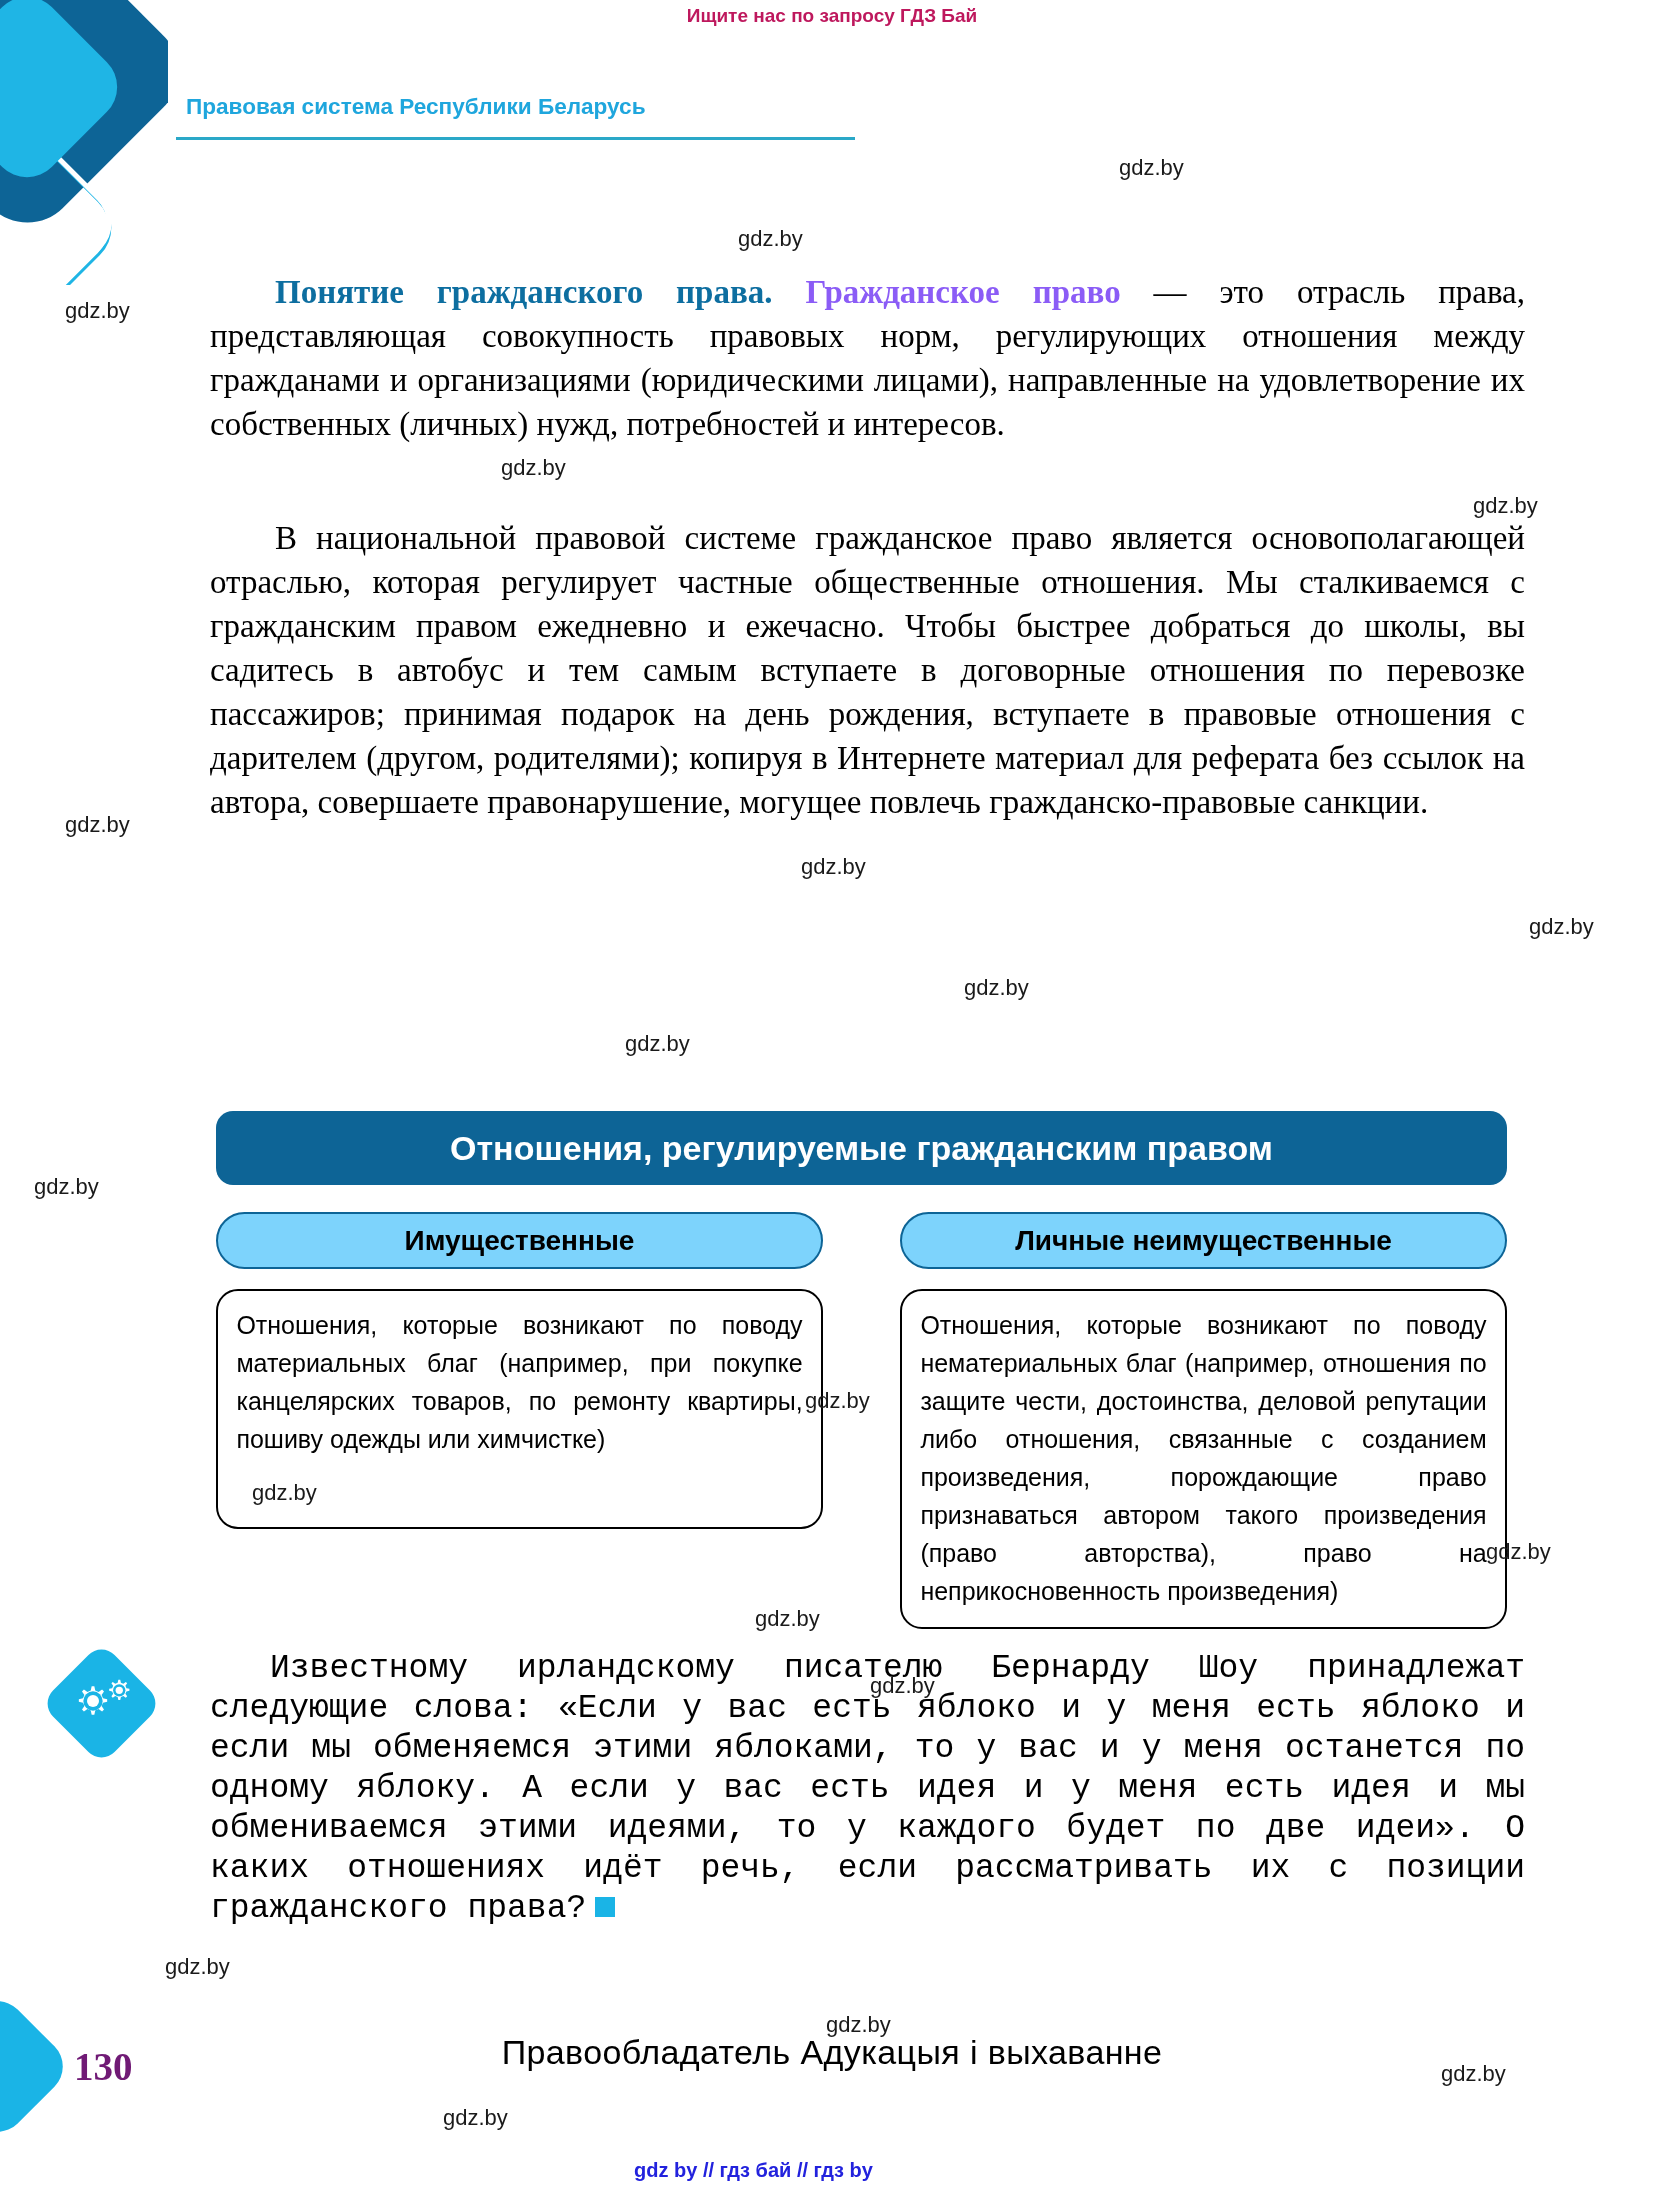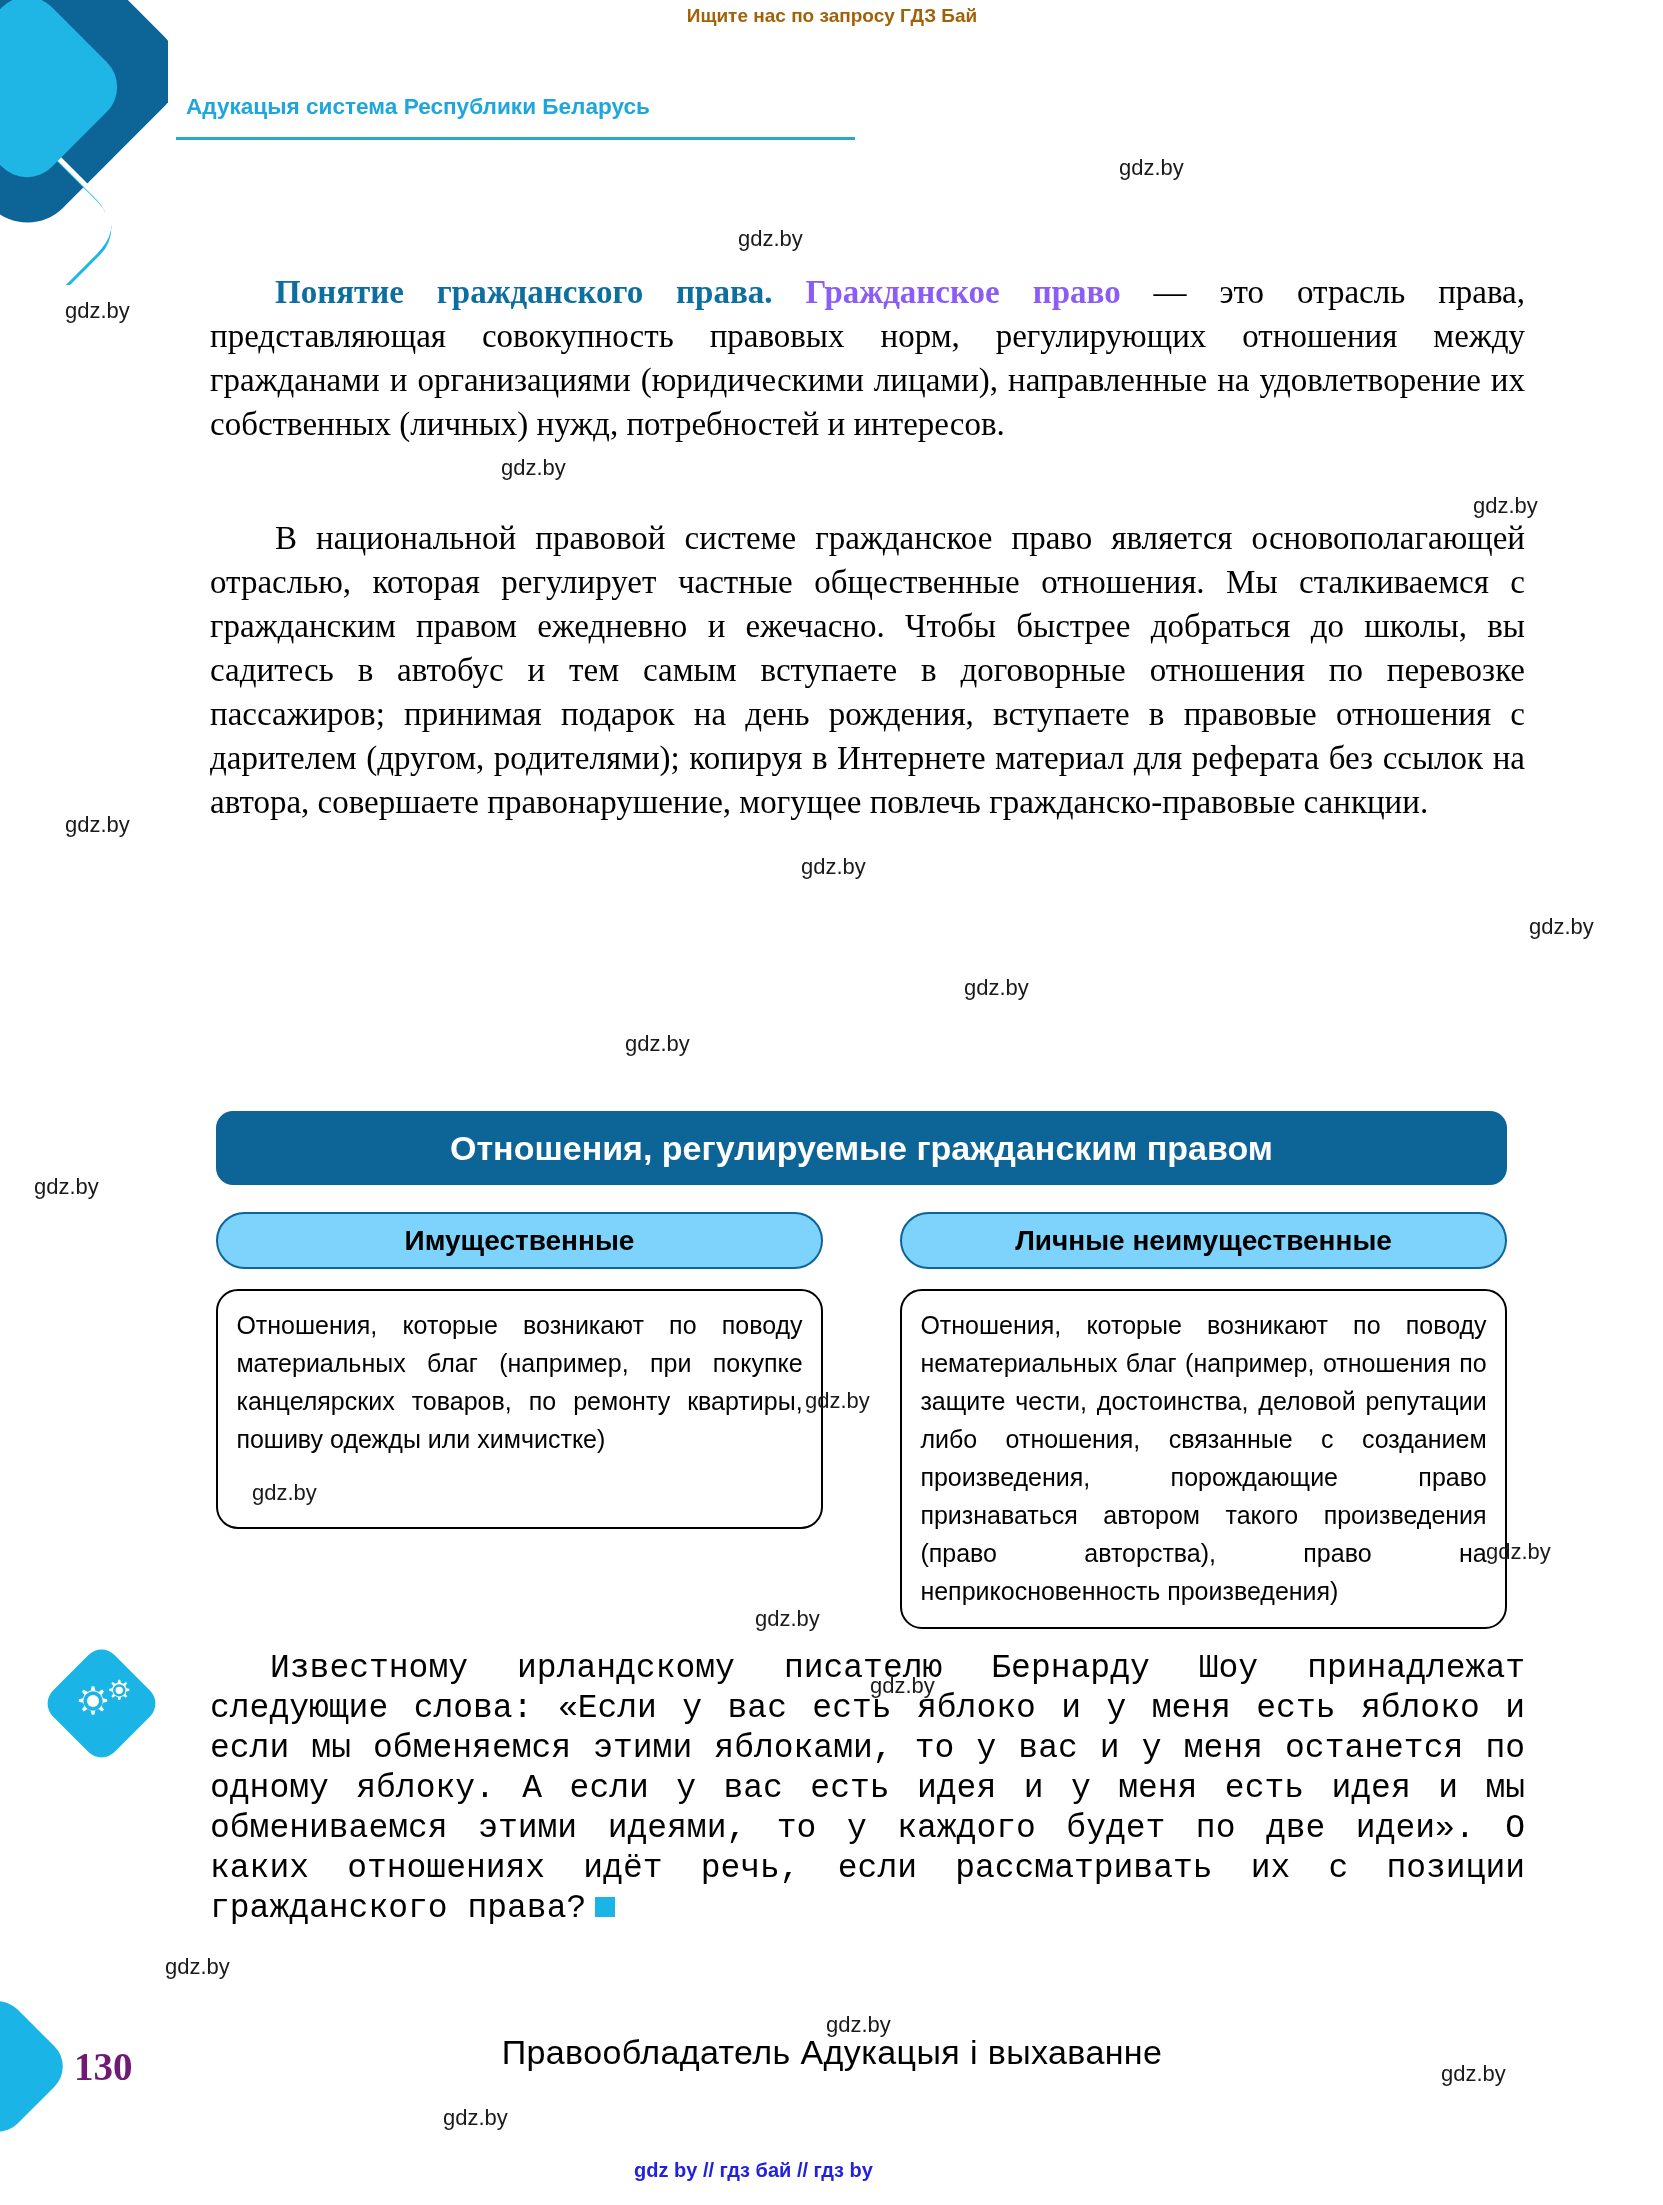--- a/index.html
+++ b/index.html
@@ -18,21 +18,21 @@
   
   .top-promo {
     position: absolute;
     top: 5px;
     left: 0;
     width: 1664px;
     text-align: center;
     font-family: "Liberation Sans", sans-serif;
     font-size: 19px;
     font-weight: bold;
-    color: #a16207;
+    color: #be185d;
     letter-spacing: 0px;
   }
 
   
   .corner-ornament {
     position: absolute;
     top: 0;
     left: -109px;
     width: 277px;
     height: 285px;
@@ -306,21 +306,21 @@
 
 <div class="corner-ornament">
   <div class="corner-dark"></div>
 
   <div class="corner-ring2"></div>
   <div class="corner-ring3"></div>
   <div class="corner-light"></div>
   <div class="chapter-num">III</div>
 </div>
 
-<div class="running-head">Адукацыя система Республики Беларусь</div>
+<div class="running-head">Правовая система Республики Беларусь</div>
 <div class="head-rule"></div>
 
 <div class="serif-par p1">
   <span class="lead-term">Понятие гражданского права.</span>
   <span class="lead-bold">Гражданское право</span><span> — это отрасль права, представляющая совокупность правовых норм, регулирующих отношения между гражданами и организациями (юридическими лицами), направленные на удовлетворение их собственных (личных) нужд, потребностей и интересов.</span>
 </div>
 
 <div class="serif-par p2">В национальной правовой системе гражданское право является основополагающей отраслью, которая регулирует частные общественные отношения. Мы сталкиваемся с гражданским правом ежедневно и ежечасно. Чтобы быстрее добраться до школы, вы садитесь в автобус и тем самым вступаете в договорные отношения по перевозке пассажиров; принимая подарок на день рождения, вступаете в правовые отношения с дарителем (другом, родителями); копируя в Интернете материал для реферата без ссылок на автора, совершаете правонарушение, могущее повлечь гражданско-правовые санкции.</div>
 
 <div class="scheme">

